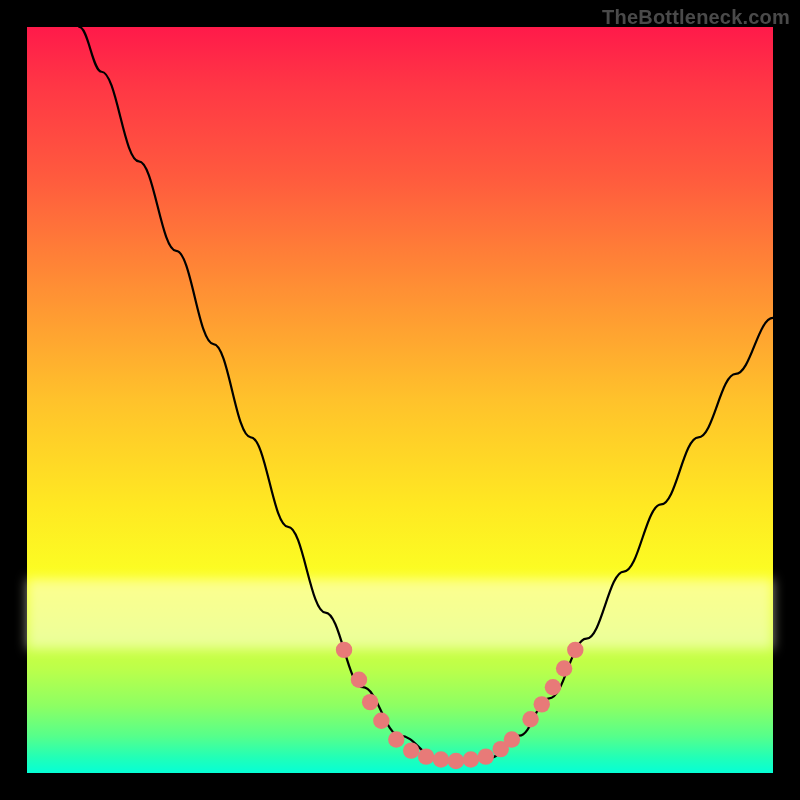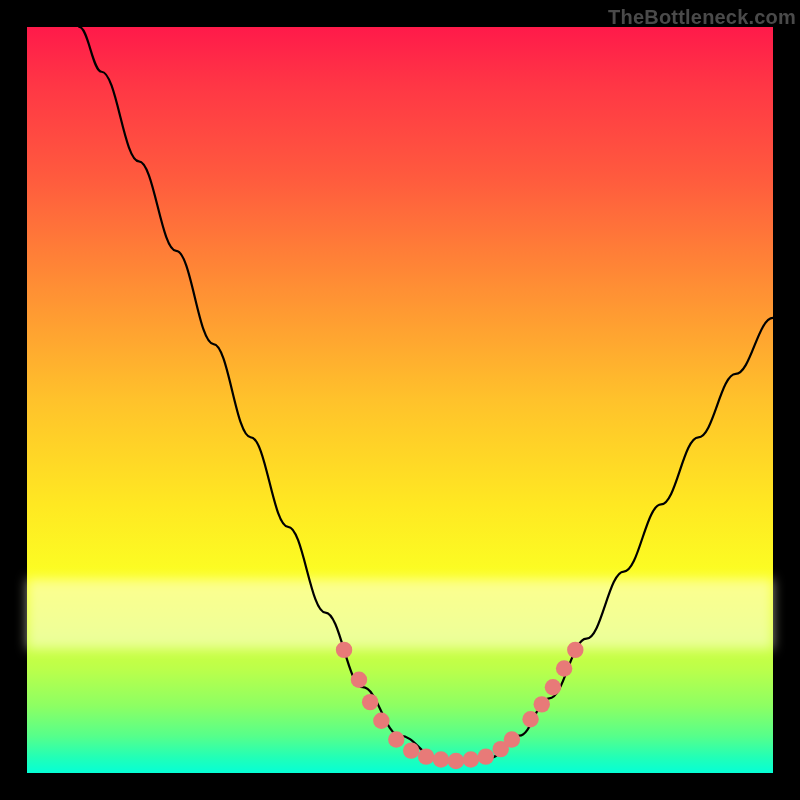--- a/index.html
+++ b/index.html
@@ -48,21 +48,21 @@
     position: absolute;
     left: 0;
     top: 0;
     width: 746px;
     height: 746px;
     pointer-events: none;
   }
   #watermark {
     position: absolute;
     top: 6px;
-    right: 4px;
+    right: 10px;
     color: #4a4a4a;
     font-size: 20px;
     font-weight: 600;
     letter-spacing: 0.2px;
     user-select: none;
   }
 </style>
 </head>
 <body>
 

